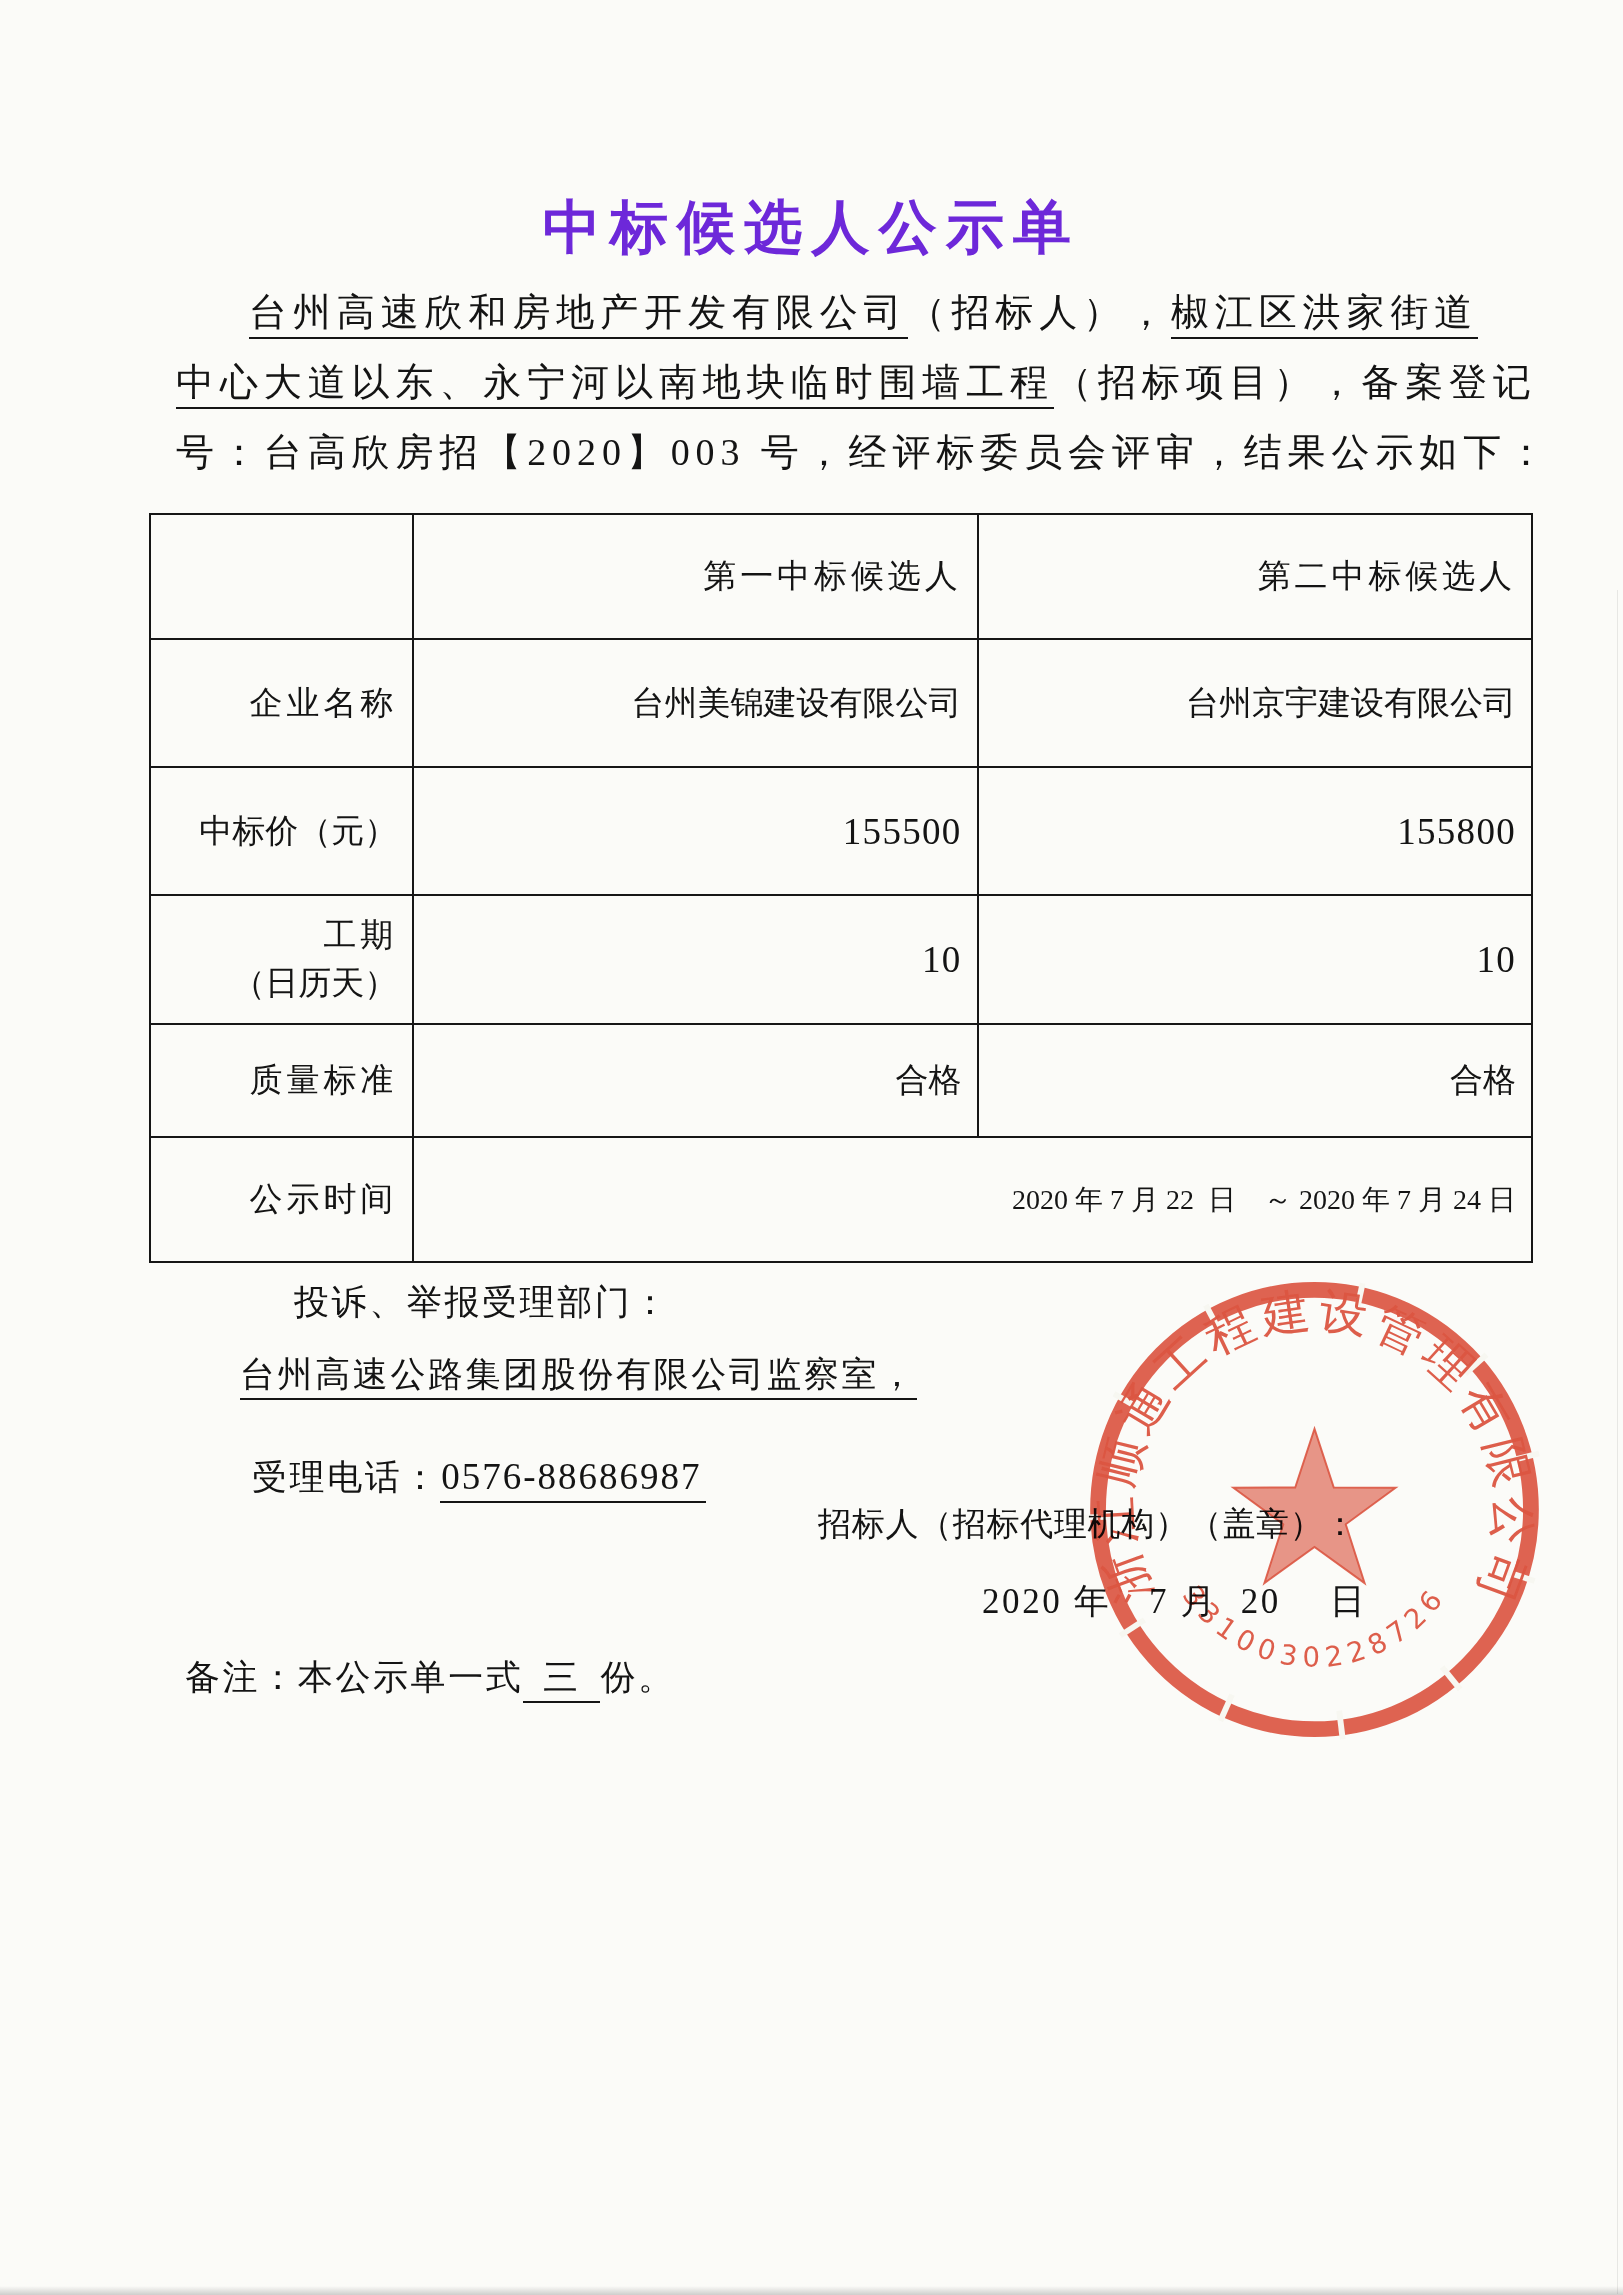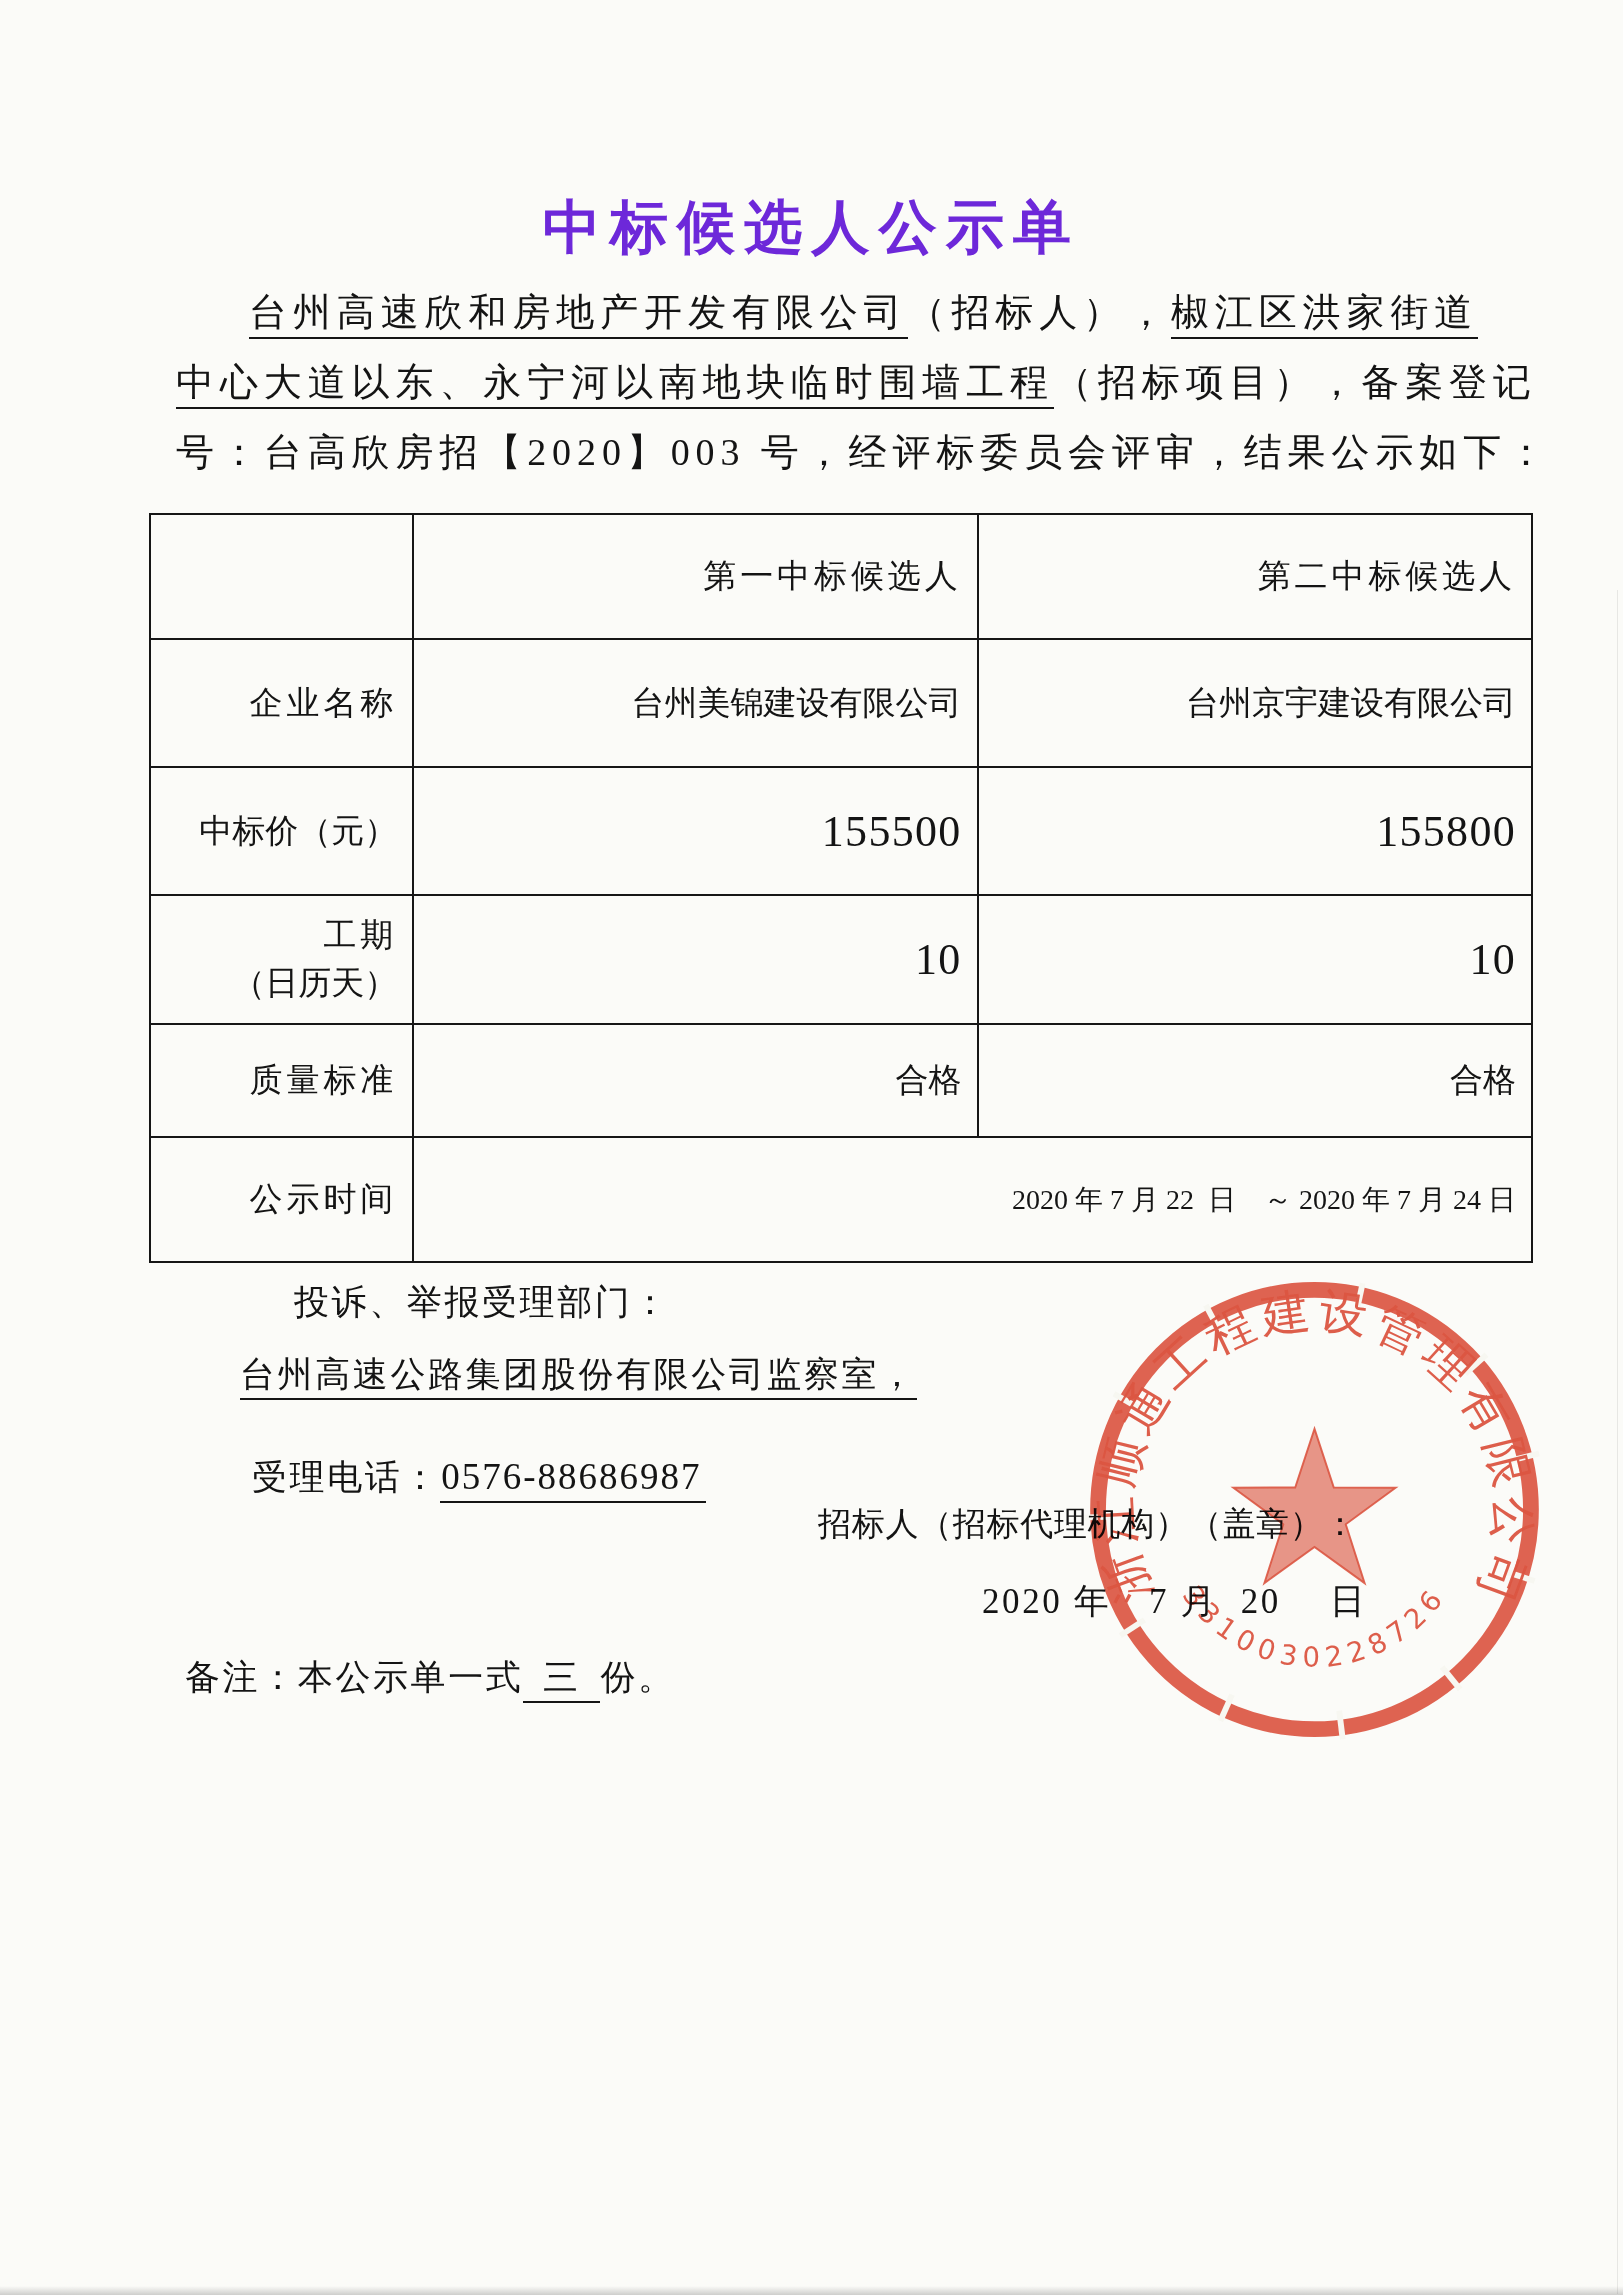--- a/index.html
+++ b/index.html
@@ -45,21 +45,21 @@
     width:1384px;height:747px;
     border-collapse:collapse;table-layout:fixed;
     font-size:33px;
   }
   table.bid td{
     border:2.6px solid #161616;
     text-align:right;vertical-align:middle;
     padding:0 15px;
   }
   td.lbl{letter-spacing:3.9px;}
-  td.num{font-size:44px;letter-spacing:1.3px;}
+  td.num{font-size:37px;letter-spacing:1.3px;}
   td.period-val{font-size:28px;white-space:pre;}
   .lbl2line{line-height:1.45;}
 
   .blk{position:absolute;font-size:35px;letter-spacing:2.6px;white-space:nowrap;}
   .phone{font-size:37px;letter-spacing:2px;border-bottom:2.6px solid #151515;padding:0 3.9px 3.9px 1.3px;}
   .note-copies{border-bottom:2.6px solid #151515;padding:0 19.7px 3.9px 19.7px;}
   .datepre{white-space:pre;}
 
   .seal{
     position:absolute;left:1081px;top:1274px;width:467px;height:471px;

